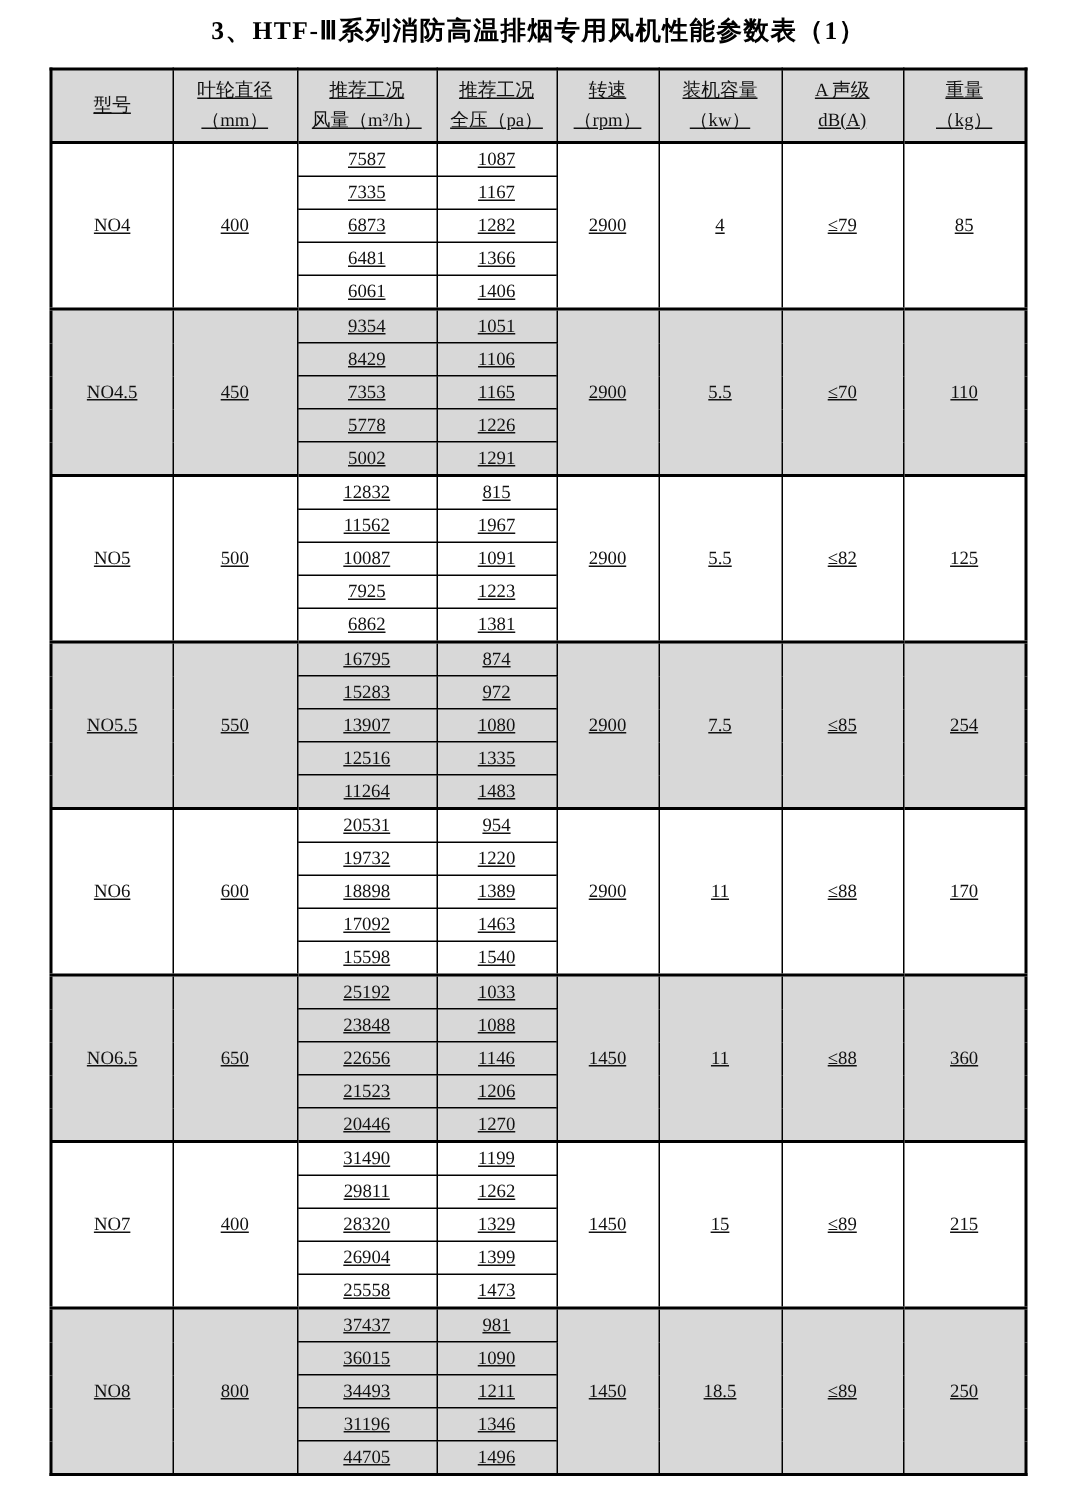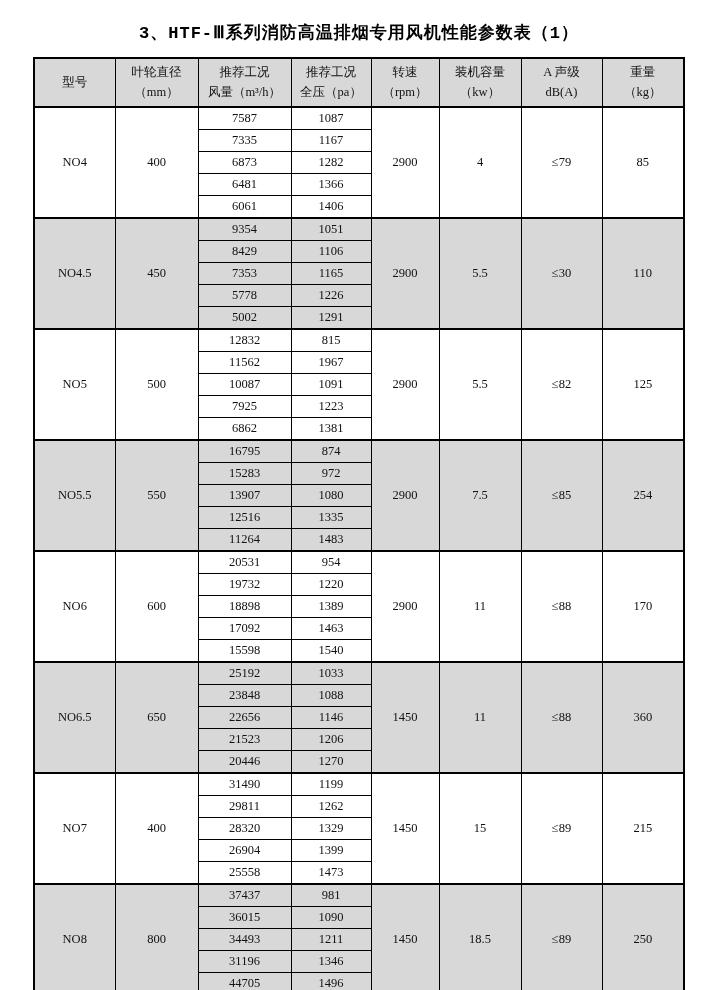--- a/index.html
+++ b/index.html
@@ -11,34 +11,35 @@
     position: relative;
     width: 718px;
     height: 990px;
     background: #ffffff;
     overflow: hidden;
     font-family: "Liberation Serif", "DejaVu Serif", serif;
     color: #111111;
   }
   .title {
     margin: 0;
-    padding-top: 21px;
+    padding-top: 9px;
     text-align: center;
     font-weight: bold;
     font-size: 17px;
     letter-spacing: 1px;
-    font-family: Liberation Mono, monospace;
+    font-family: Liberation Serif, serif;
     color: #000000;
   }
   table.spec {
     width: 650px;
     margin: 13px auto 0 auto;
     border-collapse: collapse;
     table-layout: fixed;
     border: 2px solid #000000;
+    text-decoration: underline;
   }
   table.spec col.c1 { width: 81px; }
   table.spec col.c2 { width: 83px; }
   table.spec col.c3 { width: 93px; }
   table.spec col.c4 { width: 80px; }
   table.spec col.c5 { width: 68px; }
   table.spec col.c6 { width: 82px; }
   table.spec col.c7 { width: 81px; }
   table.spec col.c8 { width: 82px; }
   th, td {
@@ -142,21 +143,21 @@
           <td>6061</td>
           <td>1406</td>
         </tr>
         <tr class="block-start shaded">
           <td rowspan="5">NO4.5</td>
           <td rowspan="5">450</td>
           <td>9354</td>
           <td>1051</td>
           <td rowspan="5">2900</td>
           <td rowspan="5">5.5</td>
-          <td rowspan="5">≤30</td>
+          <td rowspan="5">≤70</td>
           <td rowspan="5">110</td>
         </tr>
         <tr class="shaded">
           <td>8429</td>
           <td>1106</td>
         </tr>
         <tr class="shaded">
           <td>7353</td>
           <td>1165</td>
         </tr>

